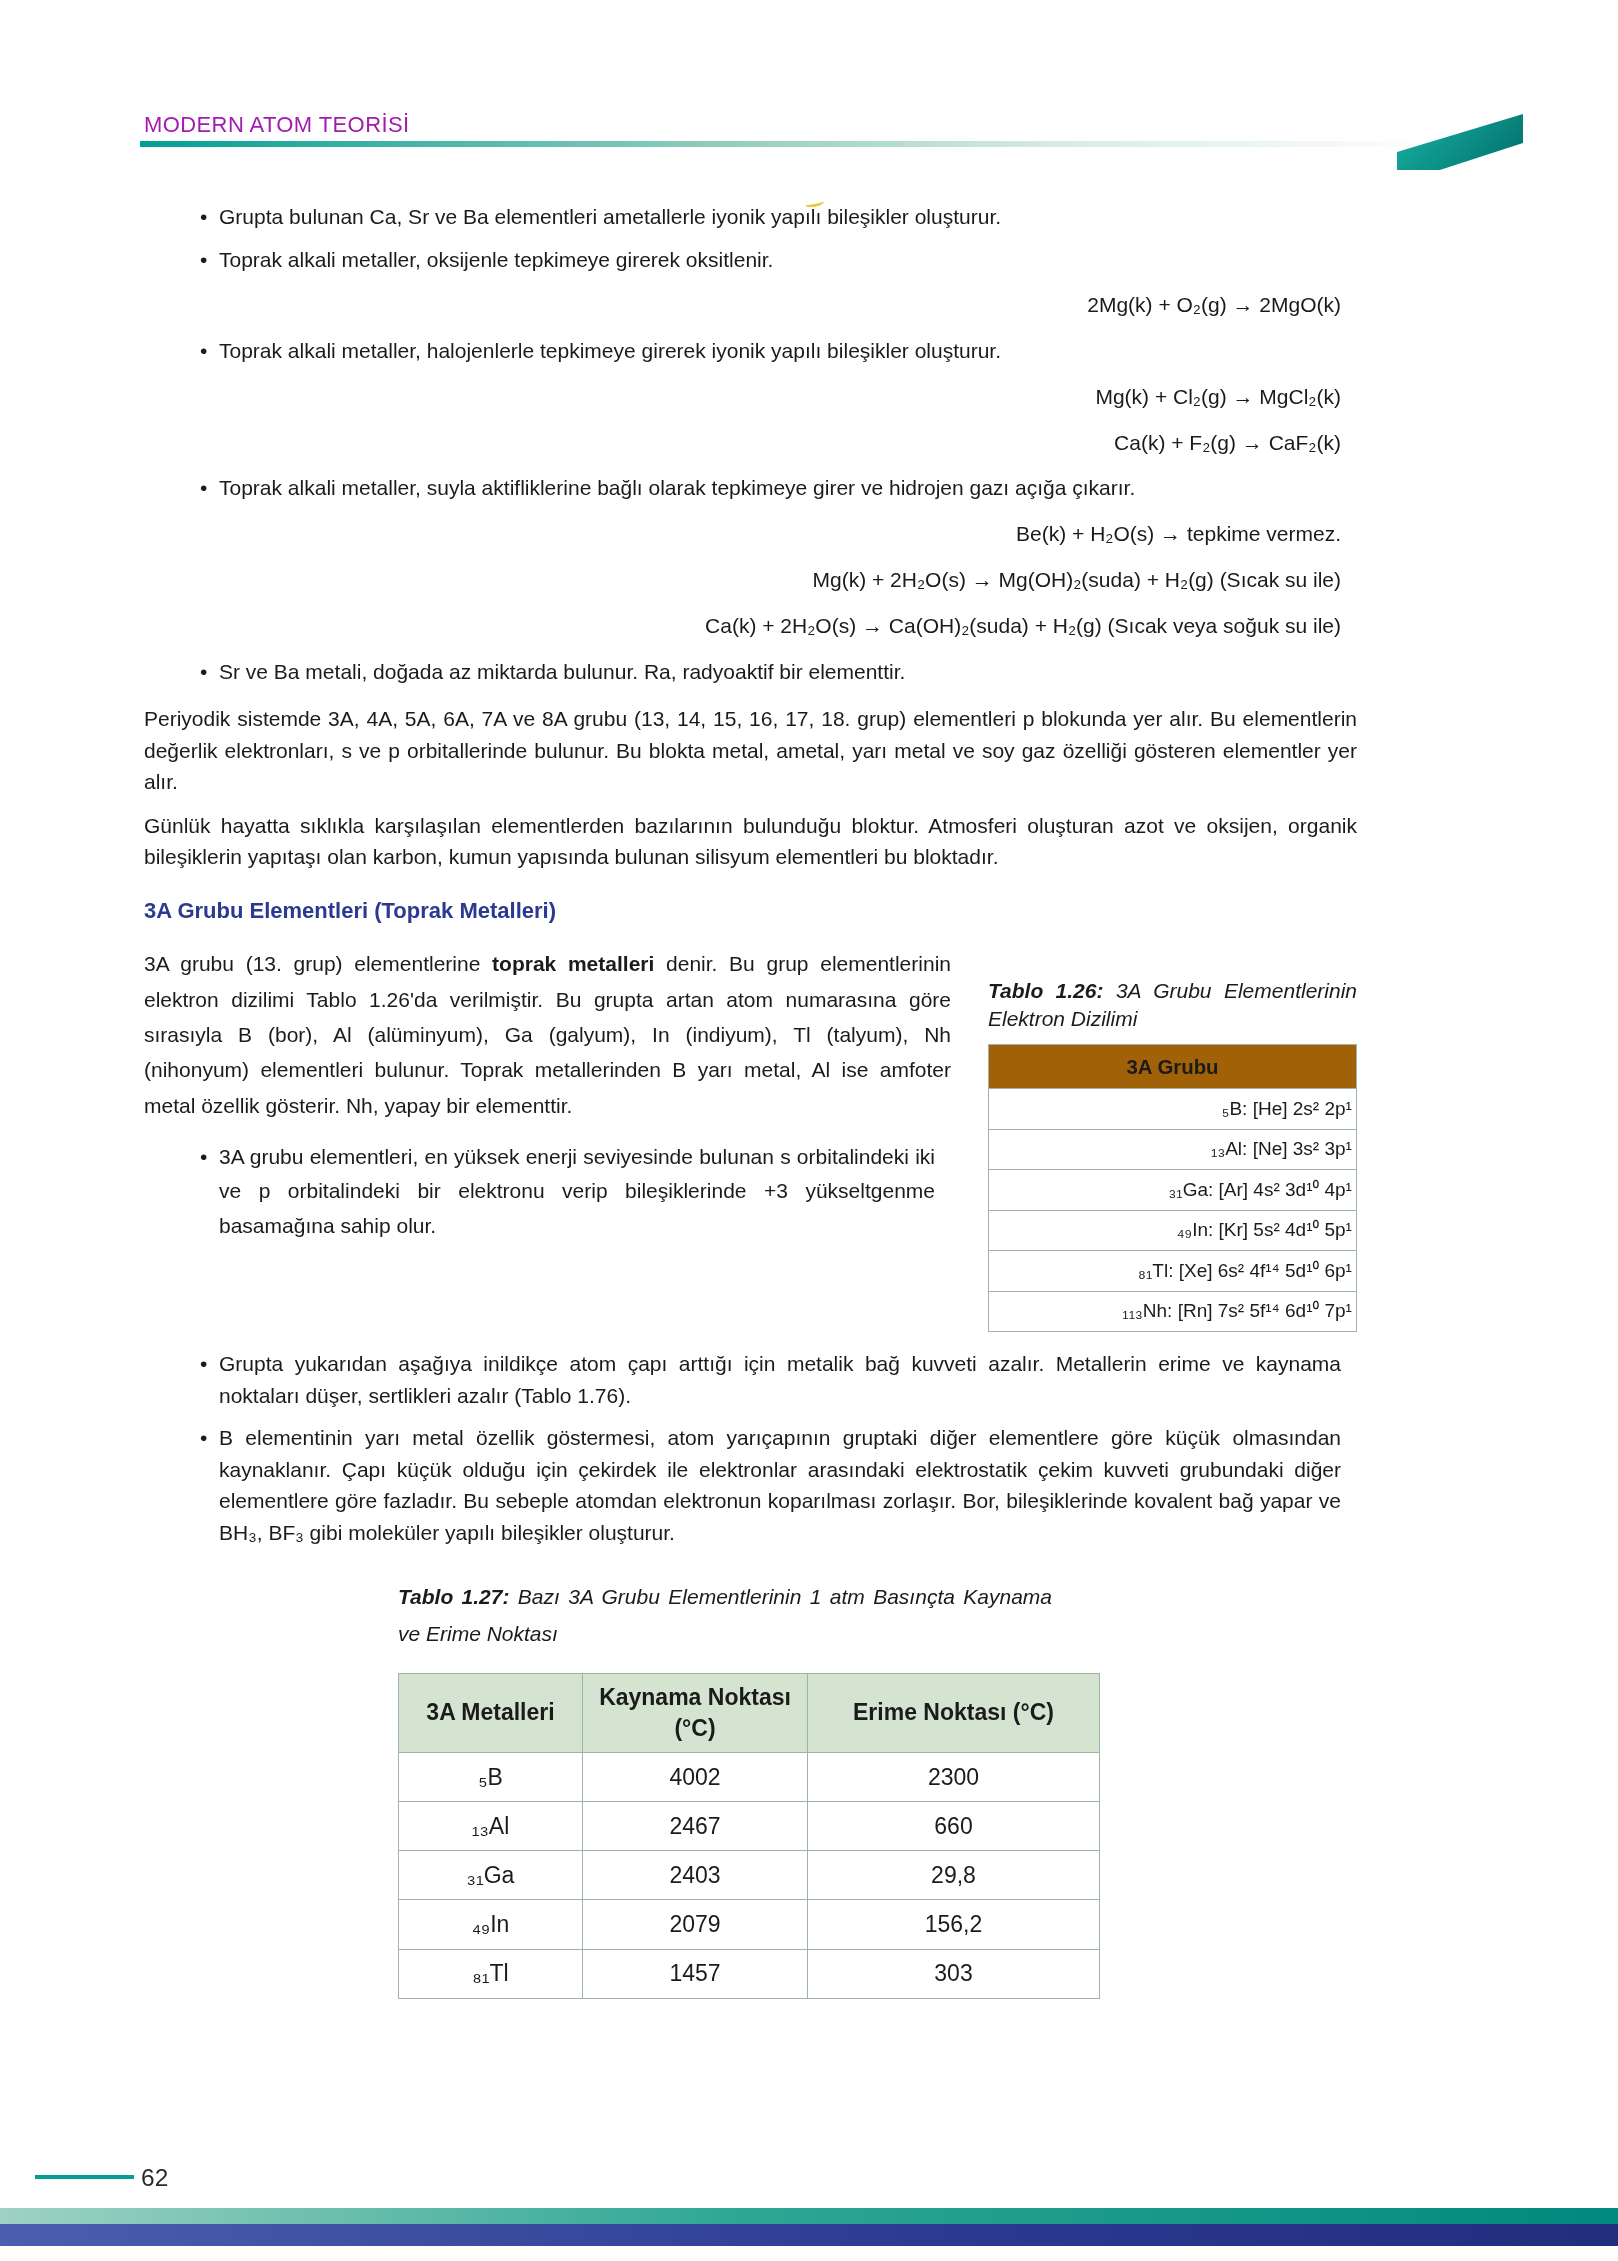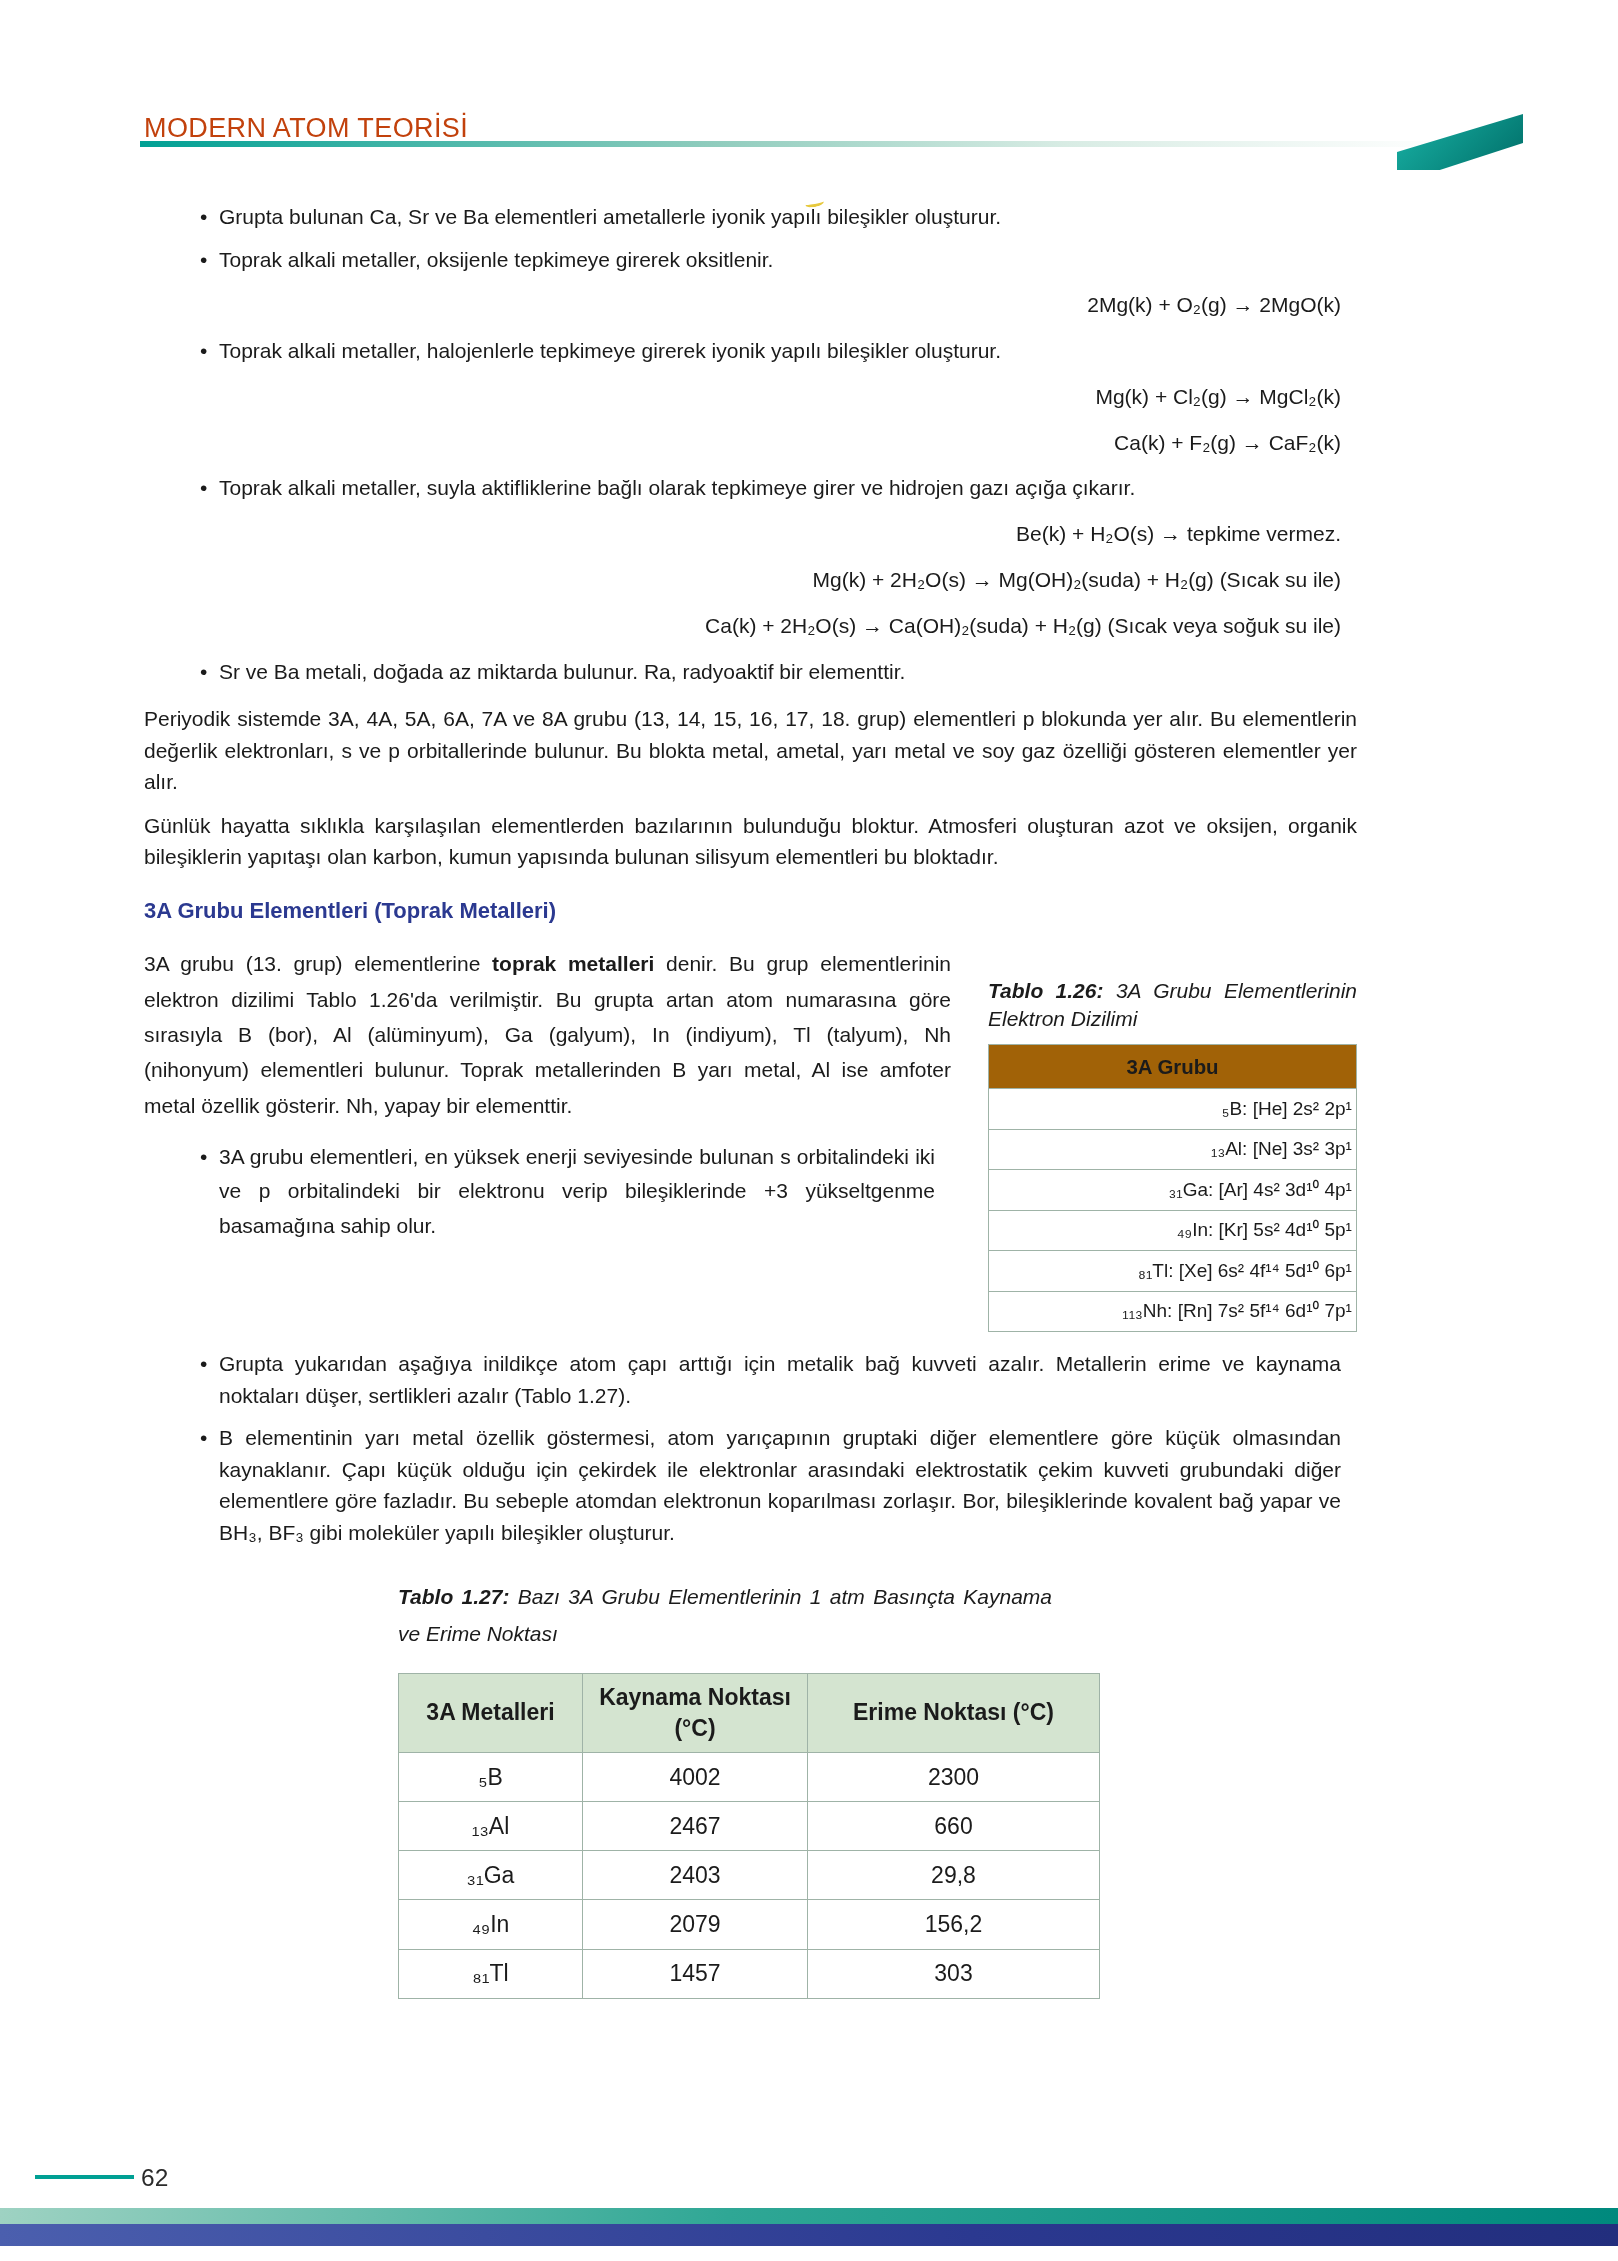--- a/index.html
+++ b/index.html
@@ -12,21 +12,21 @@
     font-size: 21px;
     line-height: 1.5;
     position: relative;
   }
   .page { position: absolute; inset: 0; overflow: hidden; }
 
   
   .page-header { position: absolute; top: 0; left: 0; right: 0; height: 184px; }
   .header-title {
     position: absolute; left: 144px; top: 108px;
-    color: #c2410c; font-size: 27px; letter-spacing: 0.4px;
+    color: #a21caf; font-size: 22px; letter-spacing: 0.4px;
   }
   .header-rule {
     position: absolute; left: 140px; top: 141px; right: 55px; height: 5.5px;
     background: linear-gradient(to right, #00a094, #8fccbd 40%, #d8ece4 65%, #ffffff 92%);
   }
   .header-flag {
     position: absolute; right: 95px; top: 114px; width: 126px; height: 56px;
     background: linear-gradient(135deg, #19b3a6, #006e68);
     clip-path: polygon(0 68%, 100% 0, 100% 52%, 34% 100%, 0 100%);
   }
@@ -188,21 +188,21 @@
             <tr>
                 <td>₁₁₃Nh: [Rn] 7s² 5f¹⁴ 6d¹⁰ 7p¹</td>
               </tr>
           </tbody>
         </table>
       </aside>
     </div>
 
     <ul class="bullet-list">
       <li class="bullet-item">
-        <span>Grupta yukarıdan aşağıya inildikçe atom çapı arttığı için metalik bağ kuvveti azalır. Metallerin erime ve kaynama noktaları düşer, sertlikleri azalır (Tablo 1.27).</span>
+        <span>Grupta yukarıdan aşağıya inildikçe atom çapı arttığı için metalik bağ kuvveti azalır. Metallerin erime ve kaynama noktaları düşer, sertlikleri azalır (Tablo 1.76).</span>
       </li>
       <li class="bullet-item">
         <span>B elementinin yarı metal özellik göstermesi, atom yarıçapının gruptaki diğer elementlere göre küçük olmasından kaynaklanır. Çapı küçük olduğu için çekirdek ile elektronlar arasındaki elektrostatik çekim kuvveti grubundaki diğer elementlere göre fazladır. Bu sebeple atomdan elektronun koparılması zorlaşır. Bor, bileşiklerinde kovalent bağ yapar ve BH₃, BF₃ gibi moleküler yapılı bileşikler oluşturur.</span>
       </li>
     </ul>
 
     <div class="t127-wrap">
       <p class="tbl-caption t127-caption">
         <strong class="cap-label">Tablo 1.27:</strong><span> Bazı 3A Grubu Elementlerinin 1 atm Basınçta Kaynama ve Erime Noktası</span>
       </p>

